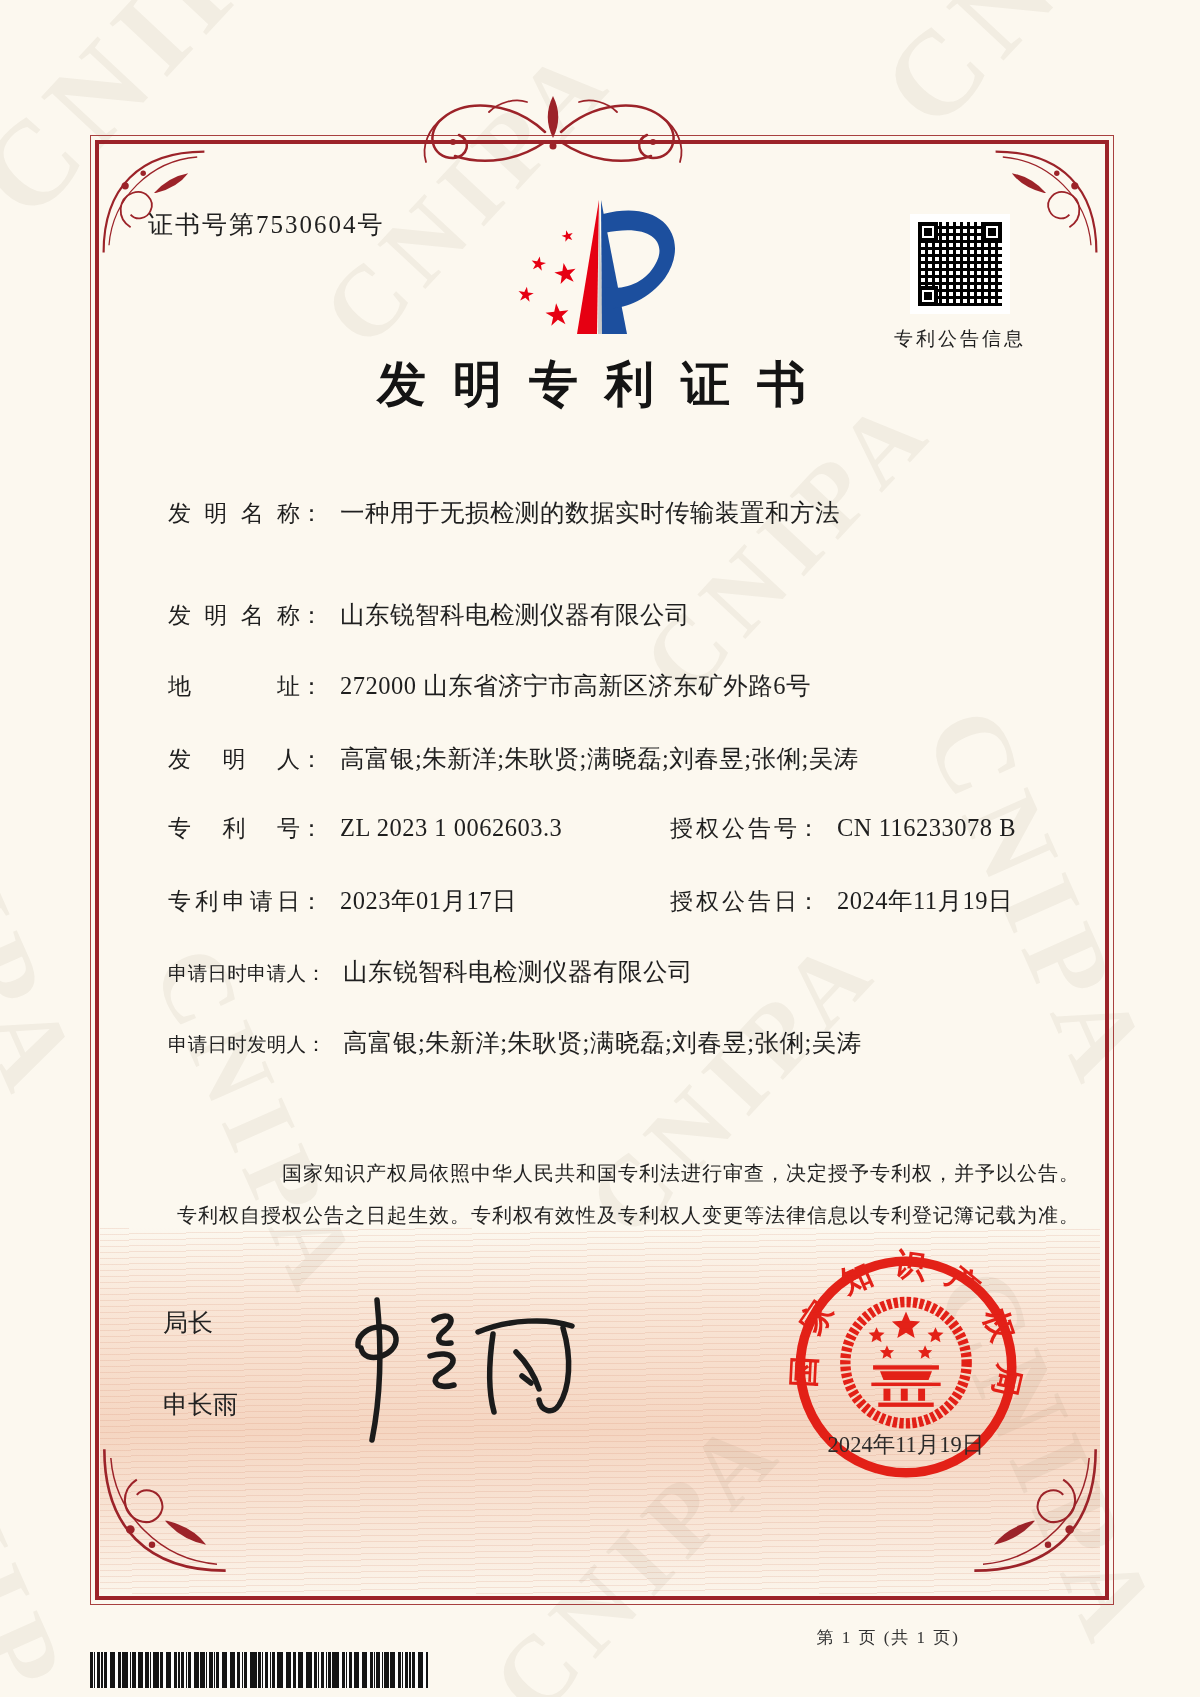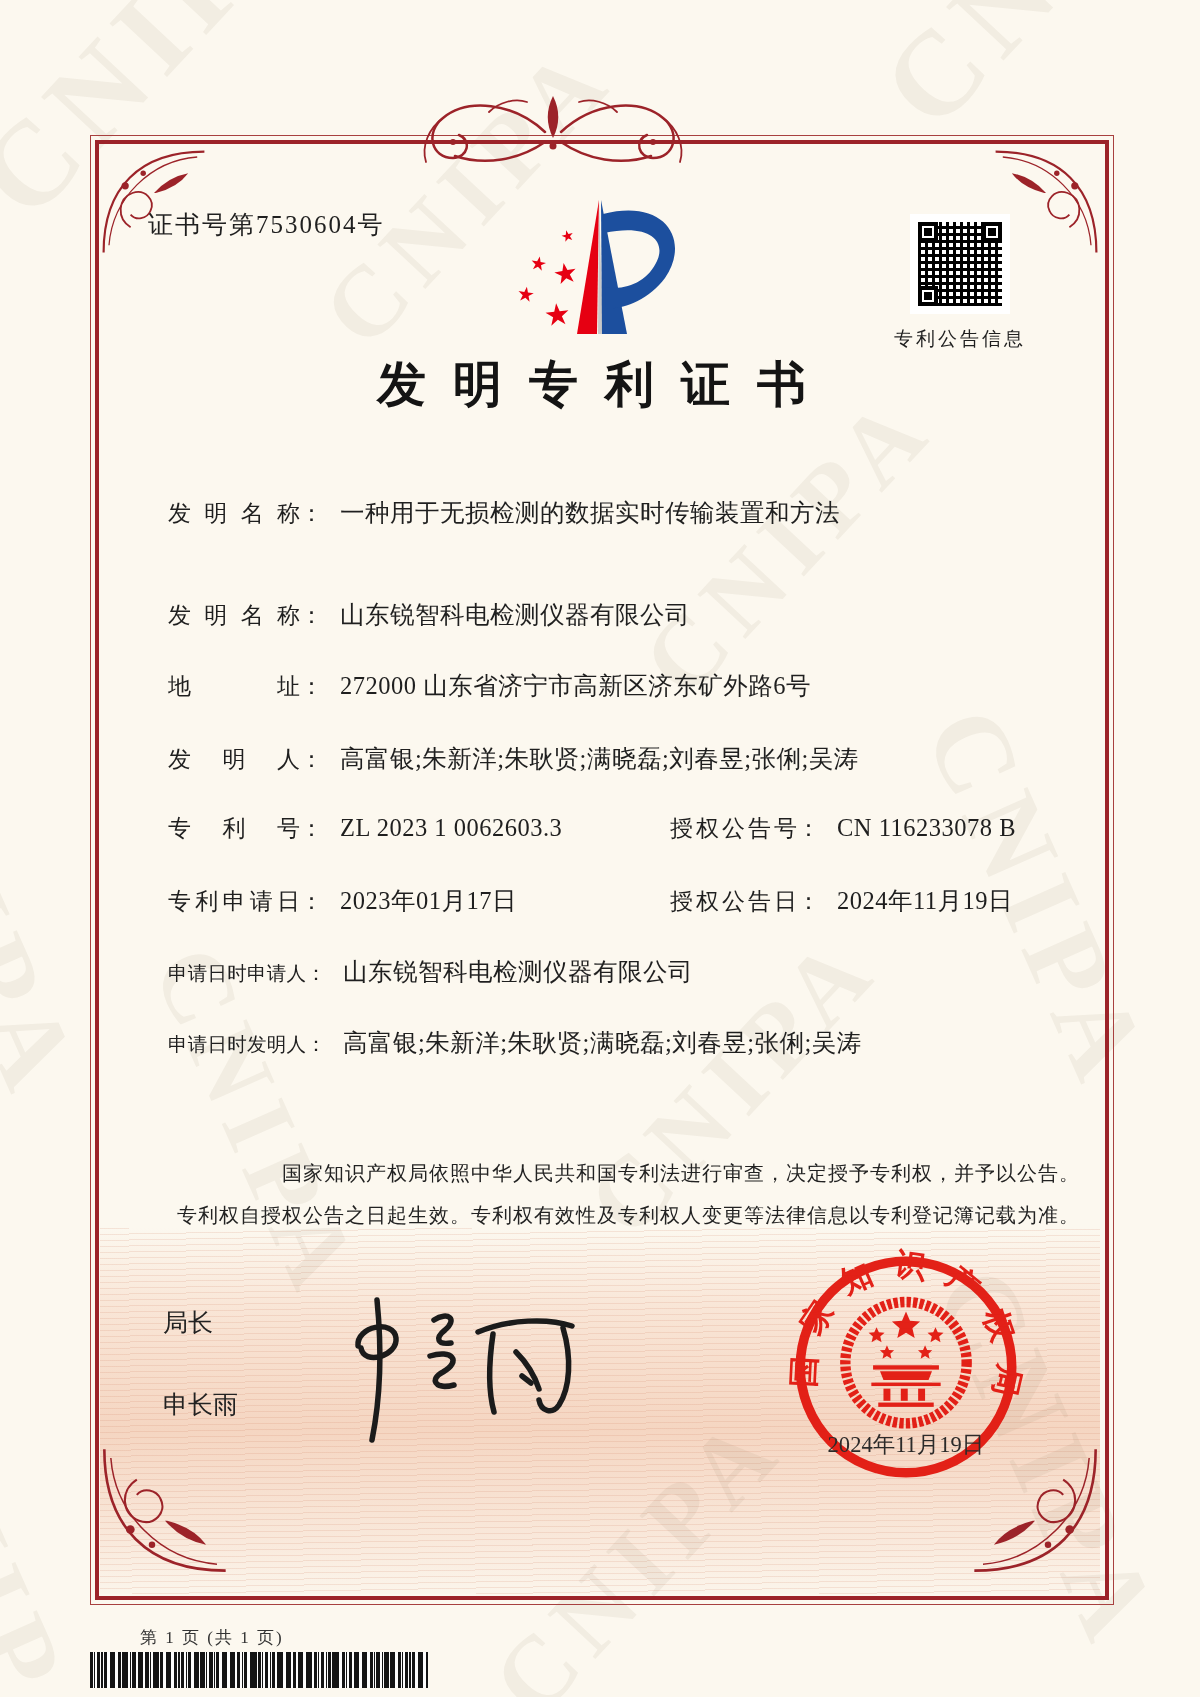--- a/index.html
+++ b/index.html
@@ -74,21 +74,21 @@
   .legal1{top:1160px;} .legal2{top:1202px;}
   
   .sig-title{position:absolute;z-index:4;left:163px;top:1306px;font-size:25px;
       font-family:"Liberation Sans",sans-serif;color:#222;}
   .sig-name{position:absolute;z-index:4;left:163px;top:1388px;font-size:25px;
       font-family:"Liberation Sans",sans-serif;color:#222;}
   .sig-script{position:absolute;z-index:4;left:330px;top:1292px;width:270px;height:155px;}
   
   .seal{position:absolute;z-index:5;left:776px;top:1237px;width:260px;height:260px;opacity:0.95;}
   
-  .page-footer{position:absolute;z-index:4;left:140px;top:1626px;width:820px;text-align:left;
+  .page-footer{position:absolute;z-index:4;left:140px;top:1626px;width:820px;text-align:right;
       font-size:17px;letter-spacing:2px;color:#333;}
   .barcode{position:absolute;z-index:4;left:90px;top:1652px;width:338px;height:36px;
       background:
         repeating-linear-gradient(90deg,#141414 0 2px,transparent 2px 11px),
         repeating-linear-gradient(90deg,#141414 0 3px,transparent 3px 7px),
         repeating-linear-gradient(90deg,#141414 0 1px,#fdfdfd 1px 4px);}
 </style>
 </head>
 <body>
 

